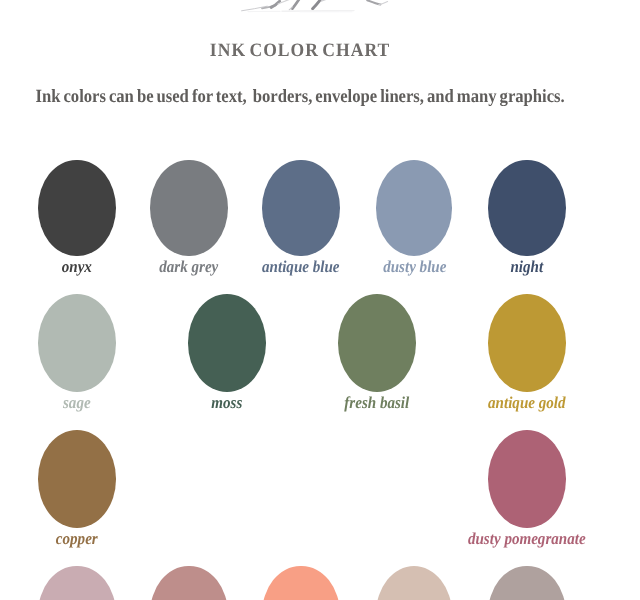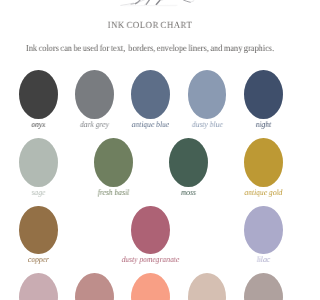--- a/index.html
+++ b/index.html
@@ -1,38 +1,38 @@
 <!DOCTYPE html>
 <html><head>
 <meta charset="utf-8">
 <title>Ink Color Chart</title>
 <style>
   html,body{margin:0;padding:0;}
   body{width:300px;height:300px;background:#ffffff;overflow:hidden;
        font-family:"Liberation Serif",serif;
        -webkit-font-smoothing:antialiased;
        text-rendering:geometricPrecision;}
-  #page{position:relative;width:300px;height:300px;background:#fff;overflow:hidden;}
+  #page{position:relative;width:300px;height:300px;background:#fff;overflow:hidden;font-weight:bold;}
 
   #watermark{position:absolute;left:0;top:0;width:300px;height:14px;
      overflow:hidden;pointer-events:none;}
   #watermark svg{display:block;}
 
   #title{position:absolute;left:0;top:21.4px;width:300px;text-align:center;
      font-family:"Liberation Serif",serif;font-size:9.45px;line-height:10px;
      color:#6f6c6a;letter-spacing:0.55px;word-spacing:-1.1px;will-change:transform;
      transform:scaleX(0.93);transform-origin:150.3px 26px;}
 
   #subtitle{position:absolute;left:0;top:43.5px;width:300px;text-align:center;
      font-family:"Liberation Serif",serif;font-size:9.3px;line-height:10px;
      color:#5f5d5b;letter-spacing:-0.02px;word-spacing:-0.6px;white-space:pre;
      will-change:transform;transform:scaleX(0.897);transform-origin:150.3px 50px;}
 
   #grid{position:absolute;left:19px;top:70.2px;width:263.6px;}
-  .row{display:flex;justify-content:space-between;height:67.7px;}
+  .row{display:flex;justify-content:space-between;height:67.7px;align-items:center;}
   .cell{width:38.8px;position:relative;}
   .swatch{width:38.8px;height:48.8px;border-radius:50%;}
   .label{position:absolute;left:-45px;right:-45px;top:49.8px;text-align:center;
      font-family:"Liberation Serif",serif;font-style:italic;font-size:8.4px;
      line-height:9px;white-space:nowrap;letter-spacing:0;will-change:transform;
      transform:scaleX(0.9);transform-origin:50% 50%;}
 </style>
 </head>
 <body>
 
@@ -80,44 +80,40 @@
           <div class="swatch" style="background: rgb(63, 79, 107);"></div>
           <div class="label" style="color: rgb(63, 79, 107);">night</div>
         </div>
       </div>
       <div class="row">
         <div class="cell">
           <div class="swatch" style="background: rgb(177, 186, 179);"></div>
           <div class="label" style="color: rgb(177, 186, 179);">sage</div>
         </div>
         <div class="cell">
+          <div class="swatch" style="background: rgb(69, 96, 84);"></div>
+          <div class="label" style="color: rgb(69, 96, 84);">moss</div>
+        </div>
+        <div class="cell">
           <div class="swatch" style="background: rgb(111, 127, 95);"></div>
           <div class="label" style="color: rgb(111, 127, 95);">fresh basil</div>
-        </div>
-        <div class="cell">
-          <div class="swatch" style="background: rgb(69, 96, 84);"></div>
-          <div class="label" style="color: rgb(69, 96, 84);">moss</div>
         </div>
         <div class="cell">
           <div class="swatch" style="background: rgb(189, 153, 52);"></div>
           <div class="label" style="color: rgb(189, 153, 52);">antique gold</div>
         </div>
       </div>
       <div class="row">
         <div class="cell">
           <div class="swatch" style="background: rgb(147, 112, 70);"></div>
           <div class="label" style="color: rgb(147, 112, 70);">copper</div>
         </div>
         <div class="cell">
           <div class="swatch" style="background: rgb(173, 98, 117);"></div>
           <div class="label" style="color: rgb(173, 98, 117);">dusty pomegranate</div>
-        </div>
-        <div class="cell">
-          <div class="swatch" style="background: rgb(171, 170, 202);"></div>
-          <div class="label" style="color: rgb(171, 170, 202);">lilac</div>
         </div>
       </div>
       <div class="row">
         <div class="cell">
           <div class="swatch" style="background: rgb(201, 172, 178);"></div>
           <div class="label" style="color: rgb(201, 172, 178);"></div>
         </div>
         <div class="cell">
           <div class="swatch" style="background: rgb(190, 142, 139);"></div>
           <div class="label" style="color: rgb(190, 142, 139);"></div>

